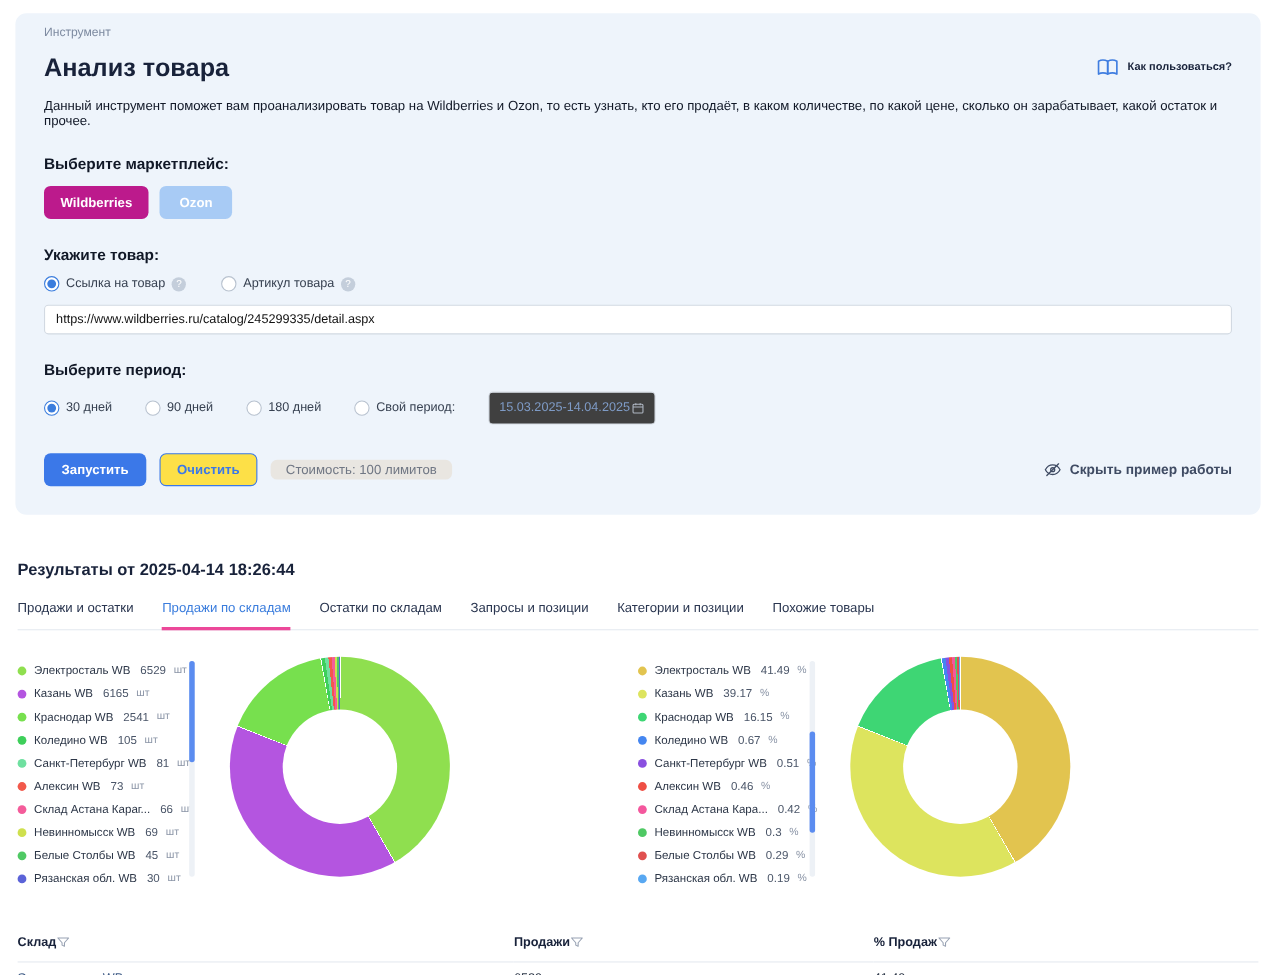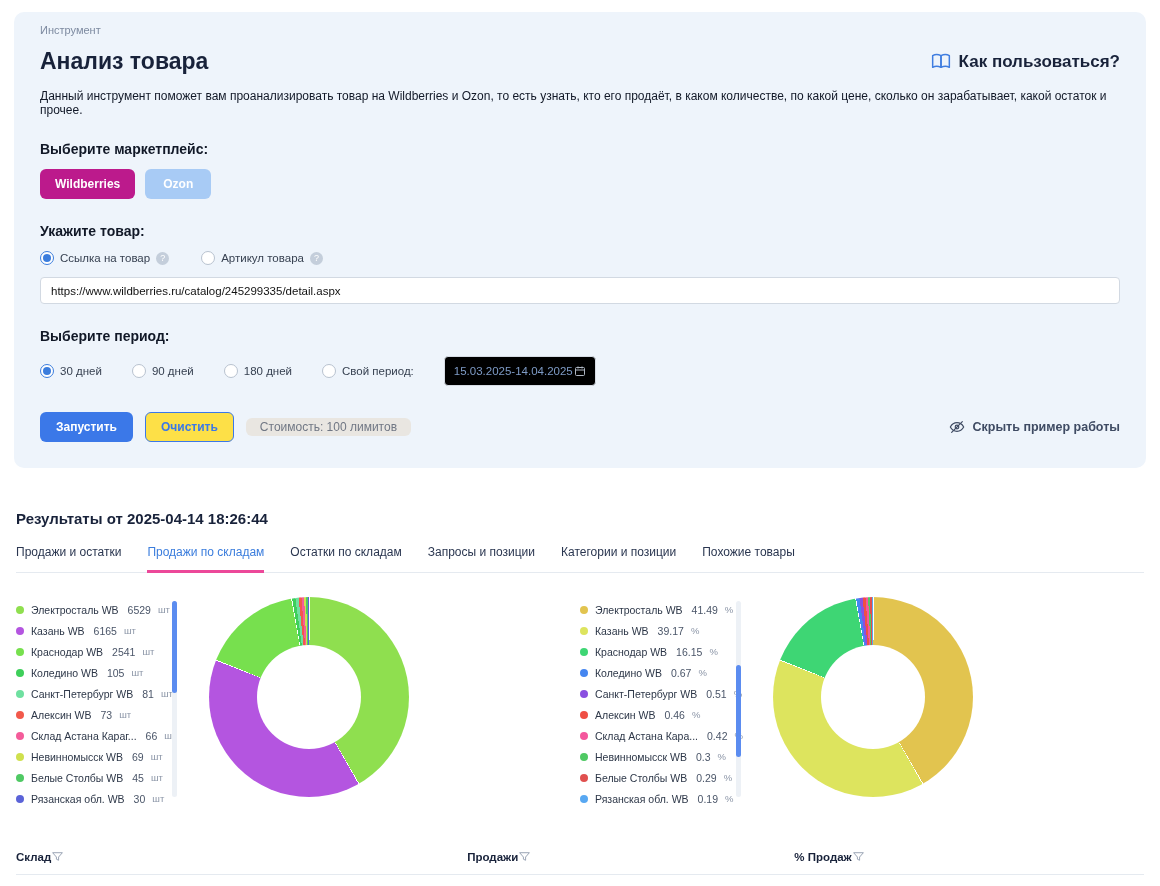--- a/index.html
+++ b/index.html
@@ -4,42 +4,42 @@
 <style>
   * { box-sizing: border-box; }
   html,body { margin:0; padding:0; background:#fff; }
   body { width:1160px; font-family:"Liberation Sans", sans-serif; color:#18223a; }
 
   
   .tool-card { margin:12px 14px 0; background:#eef4fb; border-radius:10px; padding:12px 26px 26px; }
   .breadcrumb { font-size:11px; color:#7d8aa0; }
   .title-row { display:flex; justify-content:space-between; align-items:center; margin-top:12px; }
   .page-title { font-size:23px; font-weight:700; color:#18223a; }
-  .help-link { display:flex; align-items:center; gap:8px; font-size:17px; font-weight:700; color:#18223a; cursor:pointer; }
+  .help-link { display:flex; align-items:center; gap:8px; font-size:10px; font-weight:700; color:#18223a; cursor:pointer; }
   .description { margin-top:14px; font-size:12px; color:#111827; }
   .section-label { margin-top:24px; font-size:14px; font-weight:700; color:#111827; }
 
   .mp-row { margin-top:12px; display:flex; gap:10px; }
   .btn { border:none; border-radius:6px; font-family:inherit; cursor:pointer; }
   .btn-wb { background:#bc1a8c; color:#fff; font-size:12px; font-weight:700; padding:8px 15px; }
   .btn-ozon { background:#a8cbf5; color:#fff; font-size:12px; font-weight:700; padding:8px 18px; }
 
   .radio-row { margin-top:12px; display:flex; align-items:center; gap:32px; }
   .radio-opt { display:flex; align-items:center; gap:6px; cursor:pointer; }
   .radio { width:14px; height:14px; border-radius:50%; background:#fff; flex:none; position:relative; }
   .radio.sel { border:1.5px solid #3b7ddd; }
   .radio.sel::after { content:""; position:absolute; inset:2px; border-radius:50%; background:#3b7ddd; }
   .radio.unsel { border:1.5px solid #b8c2cf; }
   .radio-label { font-size:11.5px; color:#374151; }
   .q-icon { width:13px; height:13px; border-radius:50%; background:#c4cedb; color:#fff; font-size:9px; line-height:13px; text-align:center; cursor:pointer; flex:none; }
 
   .url-input { margin-top:12px; width:100%; height:27px; border:1px solid #d2d9e2; border-radius:4px; padding:0 10px; font-size:11.5px; color:#111; background:#fff; font-family:inherit; }
 
   .period-row { margin-top:12px; display:flex; align-items:center; gap:30px; }
-  .date-box { width:152px; height:30px; border:1px solid #d6dce4; border-radius:4px; background:#000000; display:flex; align-items:center; justify-content:space-between; padding:0 9px; cursor:text; }
+  .date-box { width:152px; height:30px; border:1px solid #d6dce4; border-radius:4px; background:#404040; display:flex; align-items:center; justify-content:space-between; padding:0 9px; cursor:text; }
   .date-box span { font-size:11.5px; color:#7e9bc6; }
 
   .actions-row { margin-top:26px; display:flex; align-items:center; gap:12px; }
   .btn-run { background:#3b78e8; color:#fff; font-size:12px; font-weight:700; padding:8px 16px; }
   .btn-clear { background:#fde047; color:#3b78e8; border:1px solid #3b78e8; font-size:12px; font-weight:700; padding:7px 15px; border-radius:6px; cursor:pointer; font-family:inherit;text-align:center; }
   .cost-pill { background:#e9e6e1; color:#707784; border-radius:6px; padding:2px 14px; font-size:12px; }
   .hide-example { margin-left:auto; display:flex; align-items:center; gap:8px; font-size:12.5px; font-weight:700; color:#3f4b63; cursor:pointer; }
 
   
   .results { padding:0 16px 10px; }

